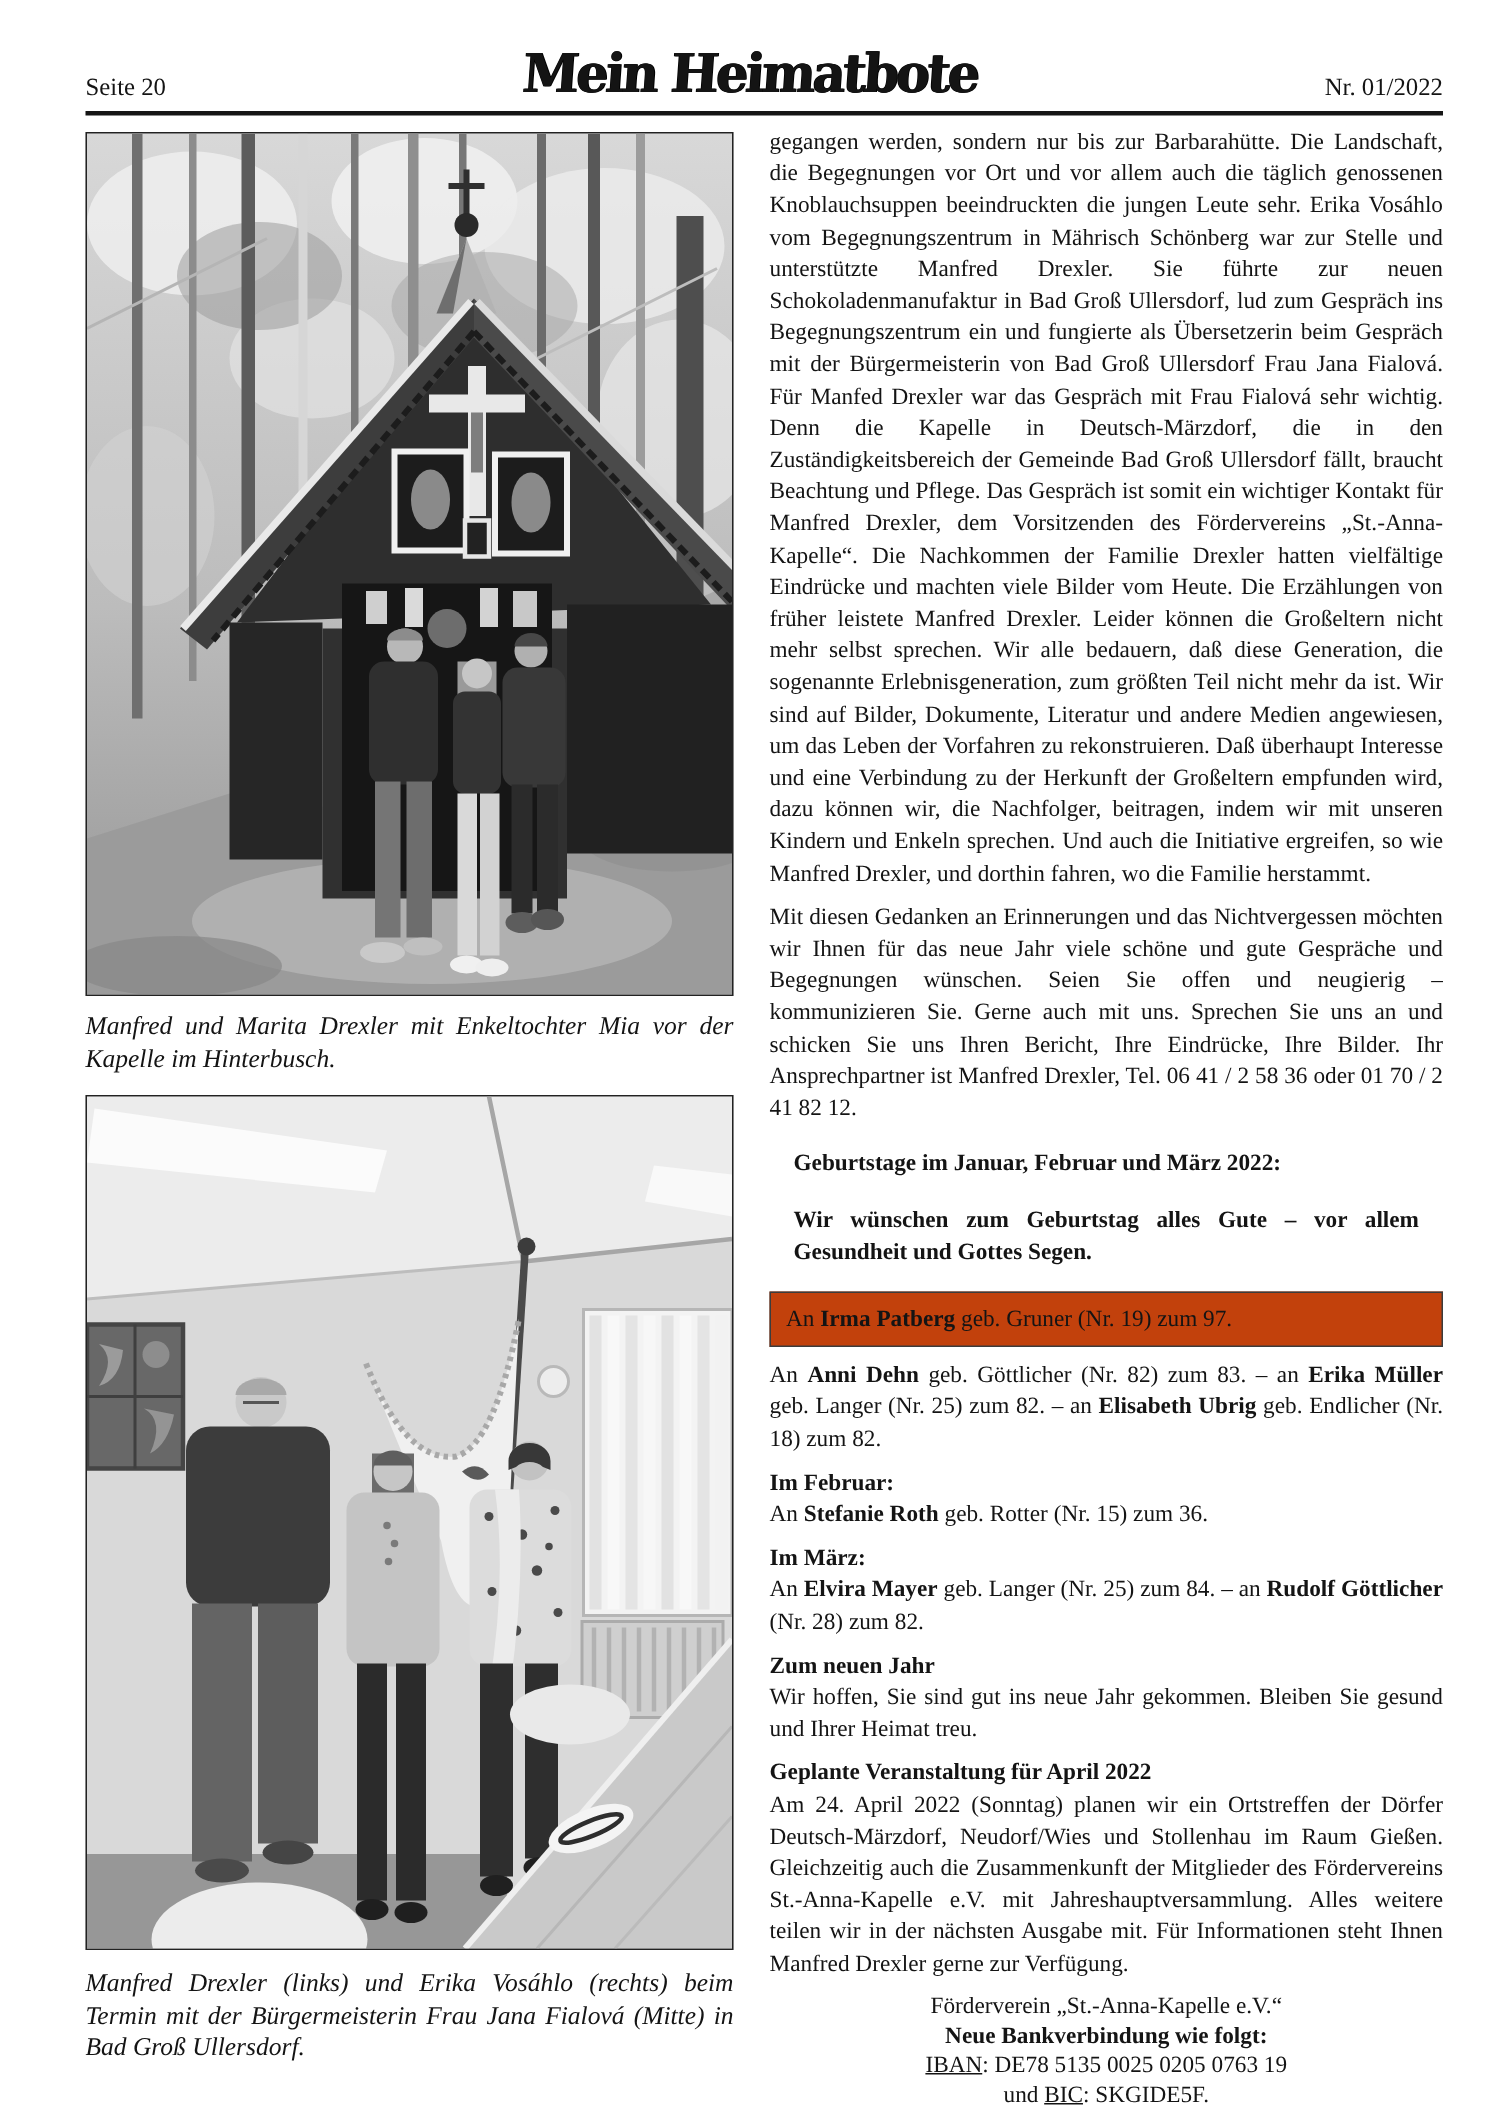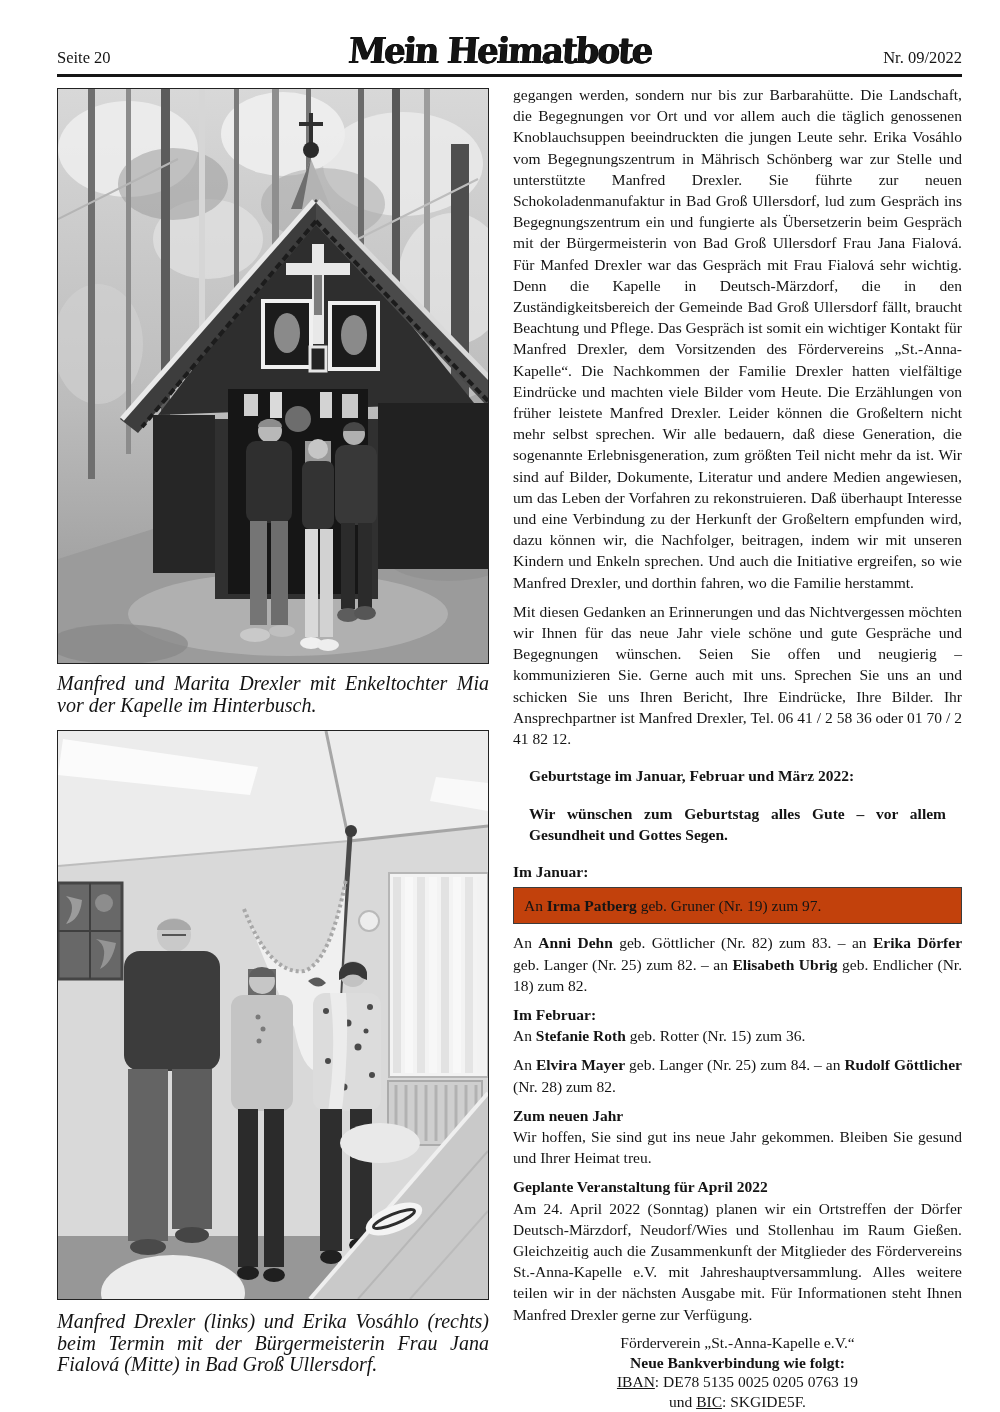--- a/index.html
+++ b/index.html
@@ -20,21 +20,21 @@
   }
   .hdr-rule{position:absolute;left:57px;top:74px;width:905px;height:0;
     border-top:3px solid #151515;}
   
   .photo{position:absolute;left:57px;width:430px;border:1px solid #222;
     background:#cfcfcf;overflow:hidden;}
   #photo1{top:88px;height:574px;}
   #photo2{top:730px;height:568px;}
   .photo svg{display:block;width:100%;height:100%;}
   .caption{position:absolute;left:57px;width:432px;
-    font-style:italic;font-size:20px;line-height:21.5px;text-align:justify;}
+    font-style:italic;font-size:17px;line-height:21.5px;text-align:justify;}
   #caption1{top:673px;}
   #caption2{top:1311px;}
   
   .rcol{position:absolute;left:513px;top:84px;width:449px;
     font-size:15.5px;line-height:21.2px;text-align:justify;}
   .rcol p{margin:0 0 8px 0;}
   .rcol .h{font-weight:bold;margin:8px 0 0 0;}
   .rcol .h0{font-weight:bold;margin:16px;}
   .bday-box{
     border:1px solid #3c3c3c;background:#c2410c;
@@ -45,21 +45,21 @@
   .sig{ text-align:right;font-style:italic;line-height:20.2px;margin-top:10px;}
   u{text-decoration:underline;margin-top:16px;}
 </style>
 </head>
 <body>
 
 <div id="page">
 
   <div class="hdr-left">Seite 20</div>
   <div class="masthead">Mein Heimatbote</div>
-  <div class="hdr-right">Nr. 09/2022</div>
+  <div class="hdr-right">Nr. 01/2022</div>
   <div class="hdr-rule"></div>
 
   <div class="photo" id="photo1">
     <svg viewBox="0 0 430 574" preserveAspectRatio="none">
       <defs>
         <linearGradient id="sky1" x1="0" y1="0" x2="0" y2="1">
           <stop offset="0" stop-color="#d8d8d8"></stop>
             <stop offset="0.55" stop-color="#bcbcbc"></stop>
             <stop offset="1" stop-color="#949494"></stop>
         </linearGradient>
@@ -274,27 +274,27 @@
   </div>
   <div class="caption" id="caption2">Manfred Drexler (links) und Erika Vosáhlo (rechts) beim Termin mit der Bürgermeisterin Frau Jana Fialová (Mitte) in Bad Groß Ullersdorf.</div>
 
   <div class="rcol">
     <p>gegangen werden, sondern nur bis zur Barbarahütte. Die Landschaft, die Begegnungen vor Ort und vor allem auch die täglich genossenen Knoblauchsuppen beeindruckten die jungen Leute sehr. Erika Vosáhlo vom Begegnungszentrum in Mährisch Schönberg war zur Stelle und unterstützte Manfred Drexler. Sie führte zur neuen Schokoladenmanufaktur in Bad Groß Ullersdorf, lud zum Gespräch ins Begegnungszentrum ein und fungierte als Übersetzerin beim Gespräch mit der Bürgermeisterin von Bad Groß Ullersdorf Frau Jana Fialová. Für Manfed Drexler war das Gespräch mit Frau Fialová sehr wichtig. Denn die Kapelle in Deutsch-Märzdorf, die in den Zuständigkeitsbereich der Gemeinde Bad Groß Ullersdorf fällt, braucht Beachtung und Pflege. Das Gespräch ist somit ein wichtiger Kontakt für Manfred Drexler, dem Vorsitzenden des Fördervereins „St.-Anna-Kapelle“. Die Nachkommen der Familie Drexler hatten vielfältige Eindrücke und machten viele Bilder vom Heute. Die Erzählungen von früher leistete Manfred Drexler. Leider können die Großeltern nicht mehr selbst sprechen. Wir alle bedauern, daß diese Generation, die sogenannte Erlebnisgeneration, zum größten Teil nicht mehr da ist. Wir sind auf Bilder, Dokumente, Literatur und andere Medien angewiesen, um das Leben der Vorfahren zu rekonstruieren. Daß überhaupt Interesse und eine Verbindung zu der Herkunft der Großeltern empfunden wird, dazu können wir, die Nachfolger, beitragen, indem wir mit unseren Kindern und Enkeln sprechen. Und auch die Initiative ergreifen, so wie Manfred Drexler, und dorthin fahren, wo die Familie herstammt.</p>
     <p>Mit diesen Gedanken an Erinnerungen und das Nichtvergessen möchten wir Ihnen für das neue Jahr viele schöne und gute Gespräche und Begegnungen wünschen. Seien Sie offen und neugierig – kommunizieren Sie. Gerne auch mit uns. Sprechen Sie uns an und schicken Sie uns Ihren Bericht, Ihre Eindrücke, Ihre Bilder. Ihr Ansprechpartner ist Manfred Drexler, Tel. 06 41 / 2 58 36 oder 01 70 / 2 41 82 12.</p>
 
     <div class="h0">Geburtstage im Januar, Februar und März 2022:</div>
     <div class="h0">Wir wünschen zum Geburtstag alles Gute – vor allem Gesundheit und Gottes Segen.</div>
 
-    <div class="h">Im Januar:</div>
     <div class="bday-box"><span>An </span><b>Irma Patberg</b><span> geb. Gruner (Nr. 19) zum 97.</span></div>
-    <p><span>An </span><b>Anni Dehn</b><span> geb. Göttlicher (Nr. 82) zum 83. – an </span><b>Erika Dörfer</b><span> geb. Langer (Nr. 25) zum 82. – an </span><b>Elisabeth Ubrig</b><span> geb. Endlicher (Nr. 18) zum 82.</span></p>
+    <p><span>An </span><b>Anni Dehn</b><span> geb. Göttlicher (Nr. 82) zum 83. – an </span><b>Erika Müller</b><span> geb. Langer (Nr. 25) zum 82. – an </span><b>Elisabeth Ubrig</b><span> geb. Endlicher (Nr. 18) zum 82.</span></p>
 
     <div class="h">Im Februar:</div>
     <p><span>An </span><b>Stefanie Roth</b><span> geb. Rotter (Nr. 15) zum 36.</span></p>
 
+    <div class="h">Im März:</div>
     <p><span>An </span><b>Elvira Mayer</b><span> geb. Langer (Nr. 25) zum 84. – an </span><b>Rudolf Göttlicher</b><span> (Nr. 28) zum 82.</span></p>
 
     <div class="h">Zum neuen Jahr</div>
     <p>Wir hoffen, Sie sind gut ins neue Jahr gekommen. Bleiben Sie gesund und Ihrer Heimat treu.</p>
 
     <div class="h">Geplante Veranstaltung für April 2022</div>
     <p>Am 24. April 2022 (Sonntag) planen wir ein Ortstreffen der Dörfer Deutsch-Märzdorf, Neudorf/Wies und Stollenhau im Raum Gießen. Gleichzeitig auch die Zusammenkunft der Mitglieder des Fördervereins St.-Anna-Kapelle e.V. mit Jahreshauptversammlung. Alles weitere teilen wir in der nächsten Ausgabe mit. Für Informationen steht Ihnen Manfred Drexler gerne zur Verfügung.</p>
 
     <div class="center-block">
       <div>Förderverein „St.-Anna-Kapelle e.V.“</div>

